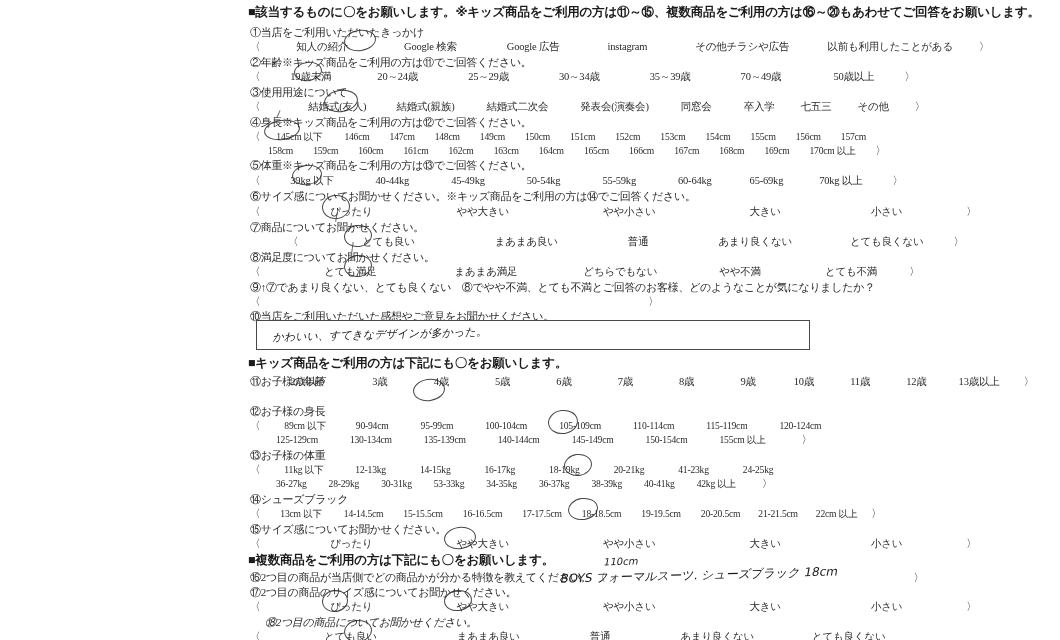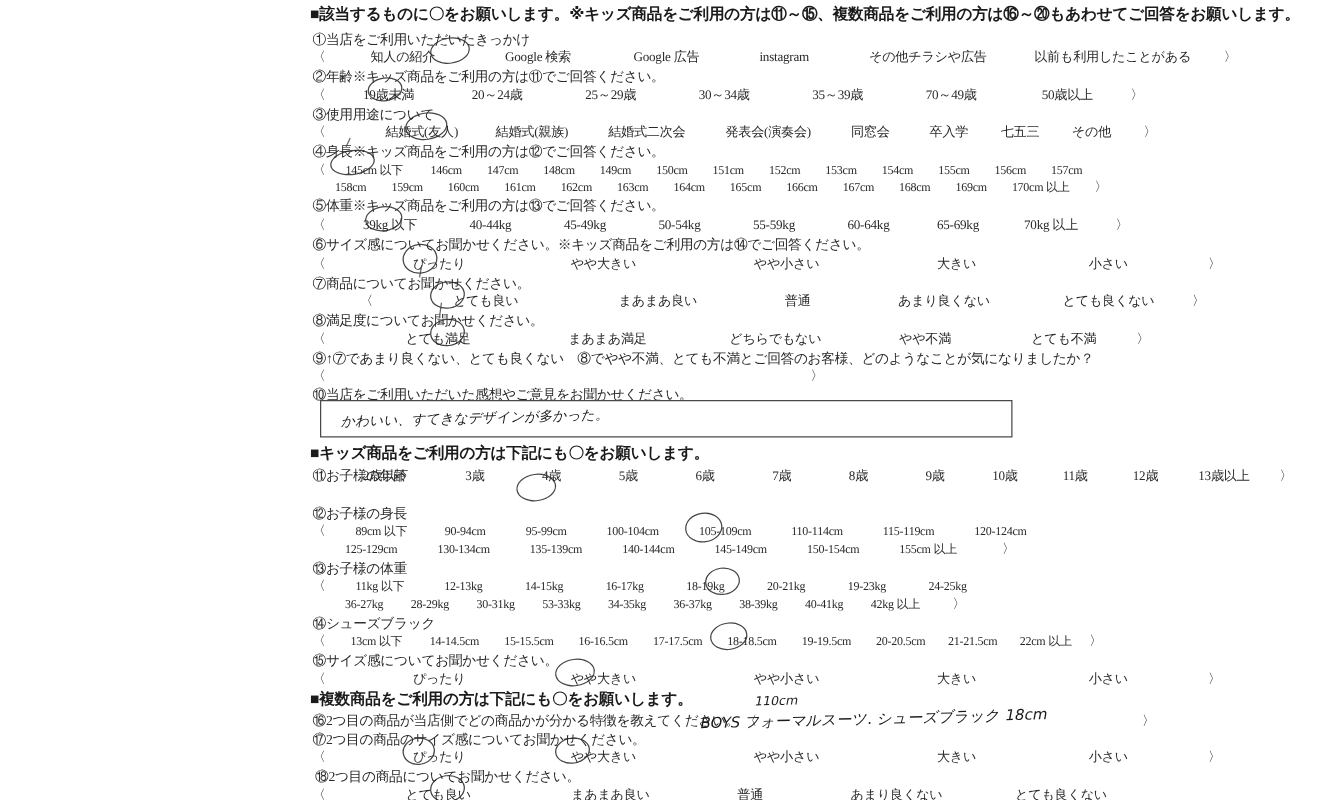--- a/index.html
+++ b/index.html
@@ -401,21 +401,21 @@
       <span class="opts small opt">12-13kg</span>
       <span style="display:inline-block;width:26px;"></span>
       <span class="opts small opt">14-15kg</span>
       <span style="display:inline-block;width:26px;"></span>
       <span class="opts small opt">16-17kg</span>
       <span style="display:inline-block;width:26px;"></span>
       <span class="opts small opt">18-19kg</span>
       <span style="display:inline-block;width:26px;"></span>
       <span class="opts small opt">20-21kg</span>
       <span style="display:inline-block;width:26px;"></span>
-      <span class="opts small opt">19-23kg</span>
+      <span class="opts small opt">41-23kg</span>
       <span style="display:inline-block;width:26px;"></span>
       <span class="opts small opt">24-25kg</span>
     </div>
     <div class="row" style="left:2px;top:473px;">
       <span style="display:inline-block;width:22px;"></span>
       <span class="opts small opt">36-27kg</span>
       <span style="display:inline-block;width:14px;"></span>
       <span class="opts small opt">28-29kg</span>
       <span style="display:inline-block;width:14px;"></span>
       <span class="opts small opt">30-31kg</span>
@@ -512,21 +512,21 @@
       <span style="display:inline-block;width:86px;"></span>
       <span class="opts opt">大きい</span>
       <span style="display:inline-block;width:82px;"></span>
       <span class="opts opt">小さい</span>
       <span style="display:inline-block;width:56px;"></span>
       <span class="opts br">〉</span>
     </div>
     <div class="circle" style="left:74px;top:590px;width:24px;height:20px;"></div>
     <div class="circle" style="left:196px;top:590px;width:26px;height:19px;"></div>
 
-    <div class="row" style="left:4px;top:612px;">
+    <div class="row" style="left:17px;top:612px;font-style:italic;">
       <span class="q">⑱</span><span class="q">2つ目の商品についてお聞かせください。</span>
     </div>
     <div class="row" style="left:2px;top:626px;">
       <span class="opts br">〈</span>
       <span style="display:inline-block;width:56px;"></span>
       <span class="opts opt">とても良い</span>
       <span style="display:inline-block;width:72px;"></span>
       <span class="opts opt">まあまあ良い</span>
       <span style="display:inline-block;width:62px;"></span>
       <span class="opts opt">普通</span>

